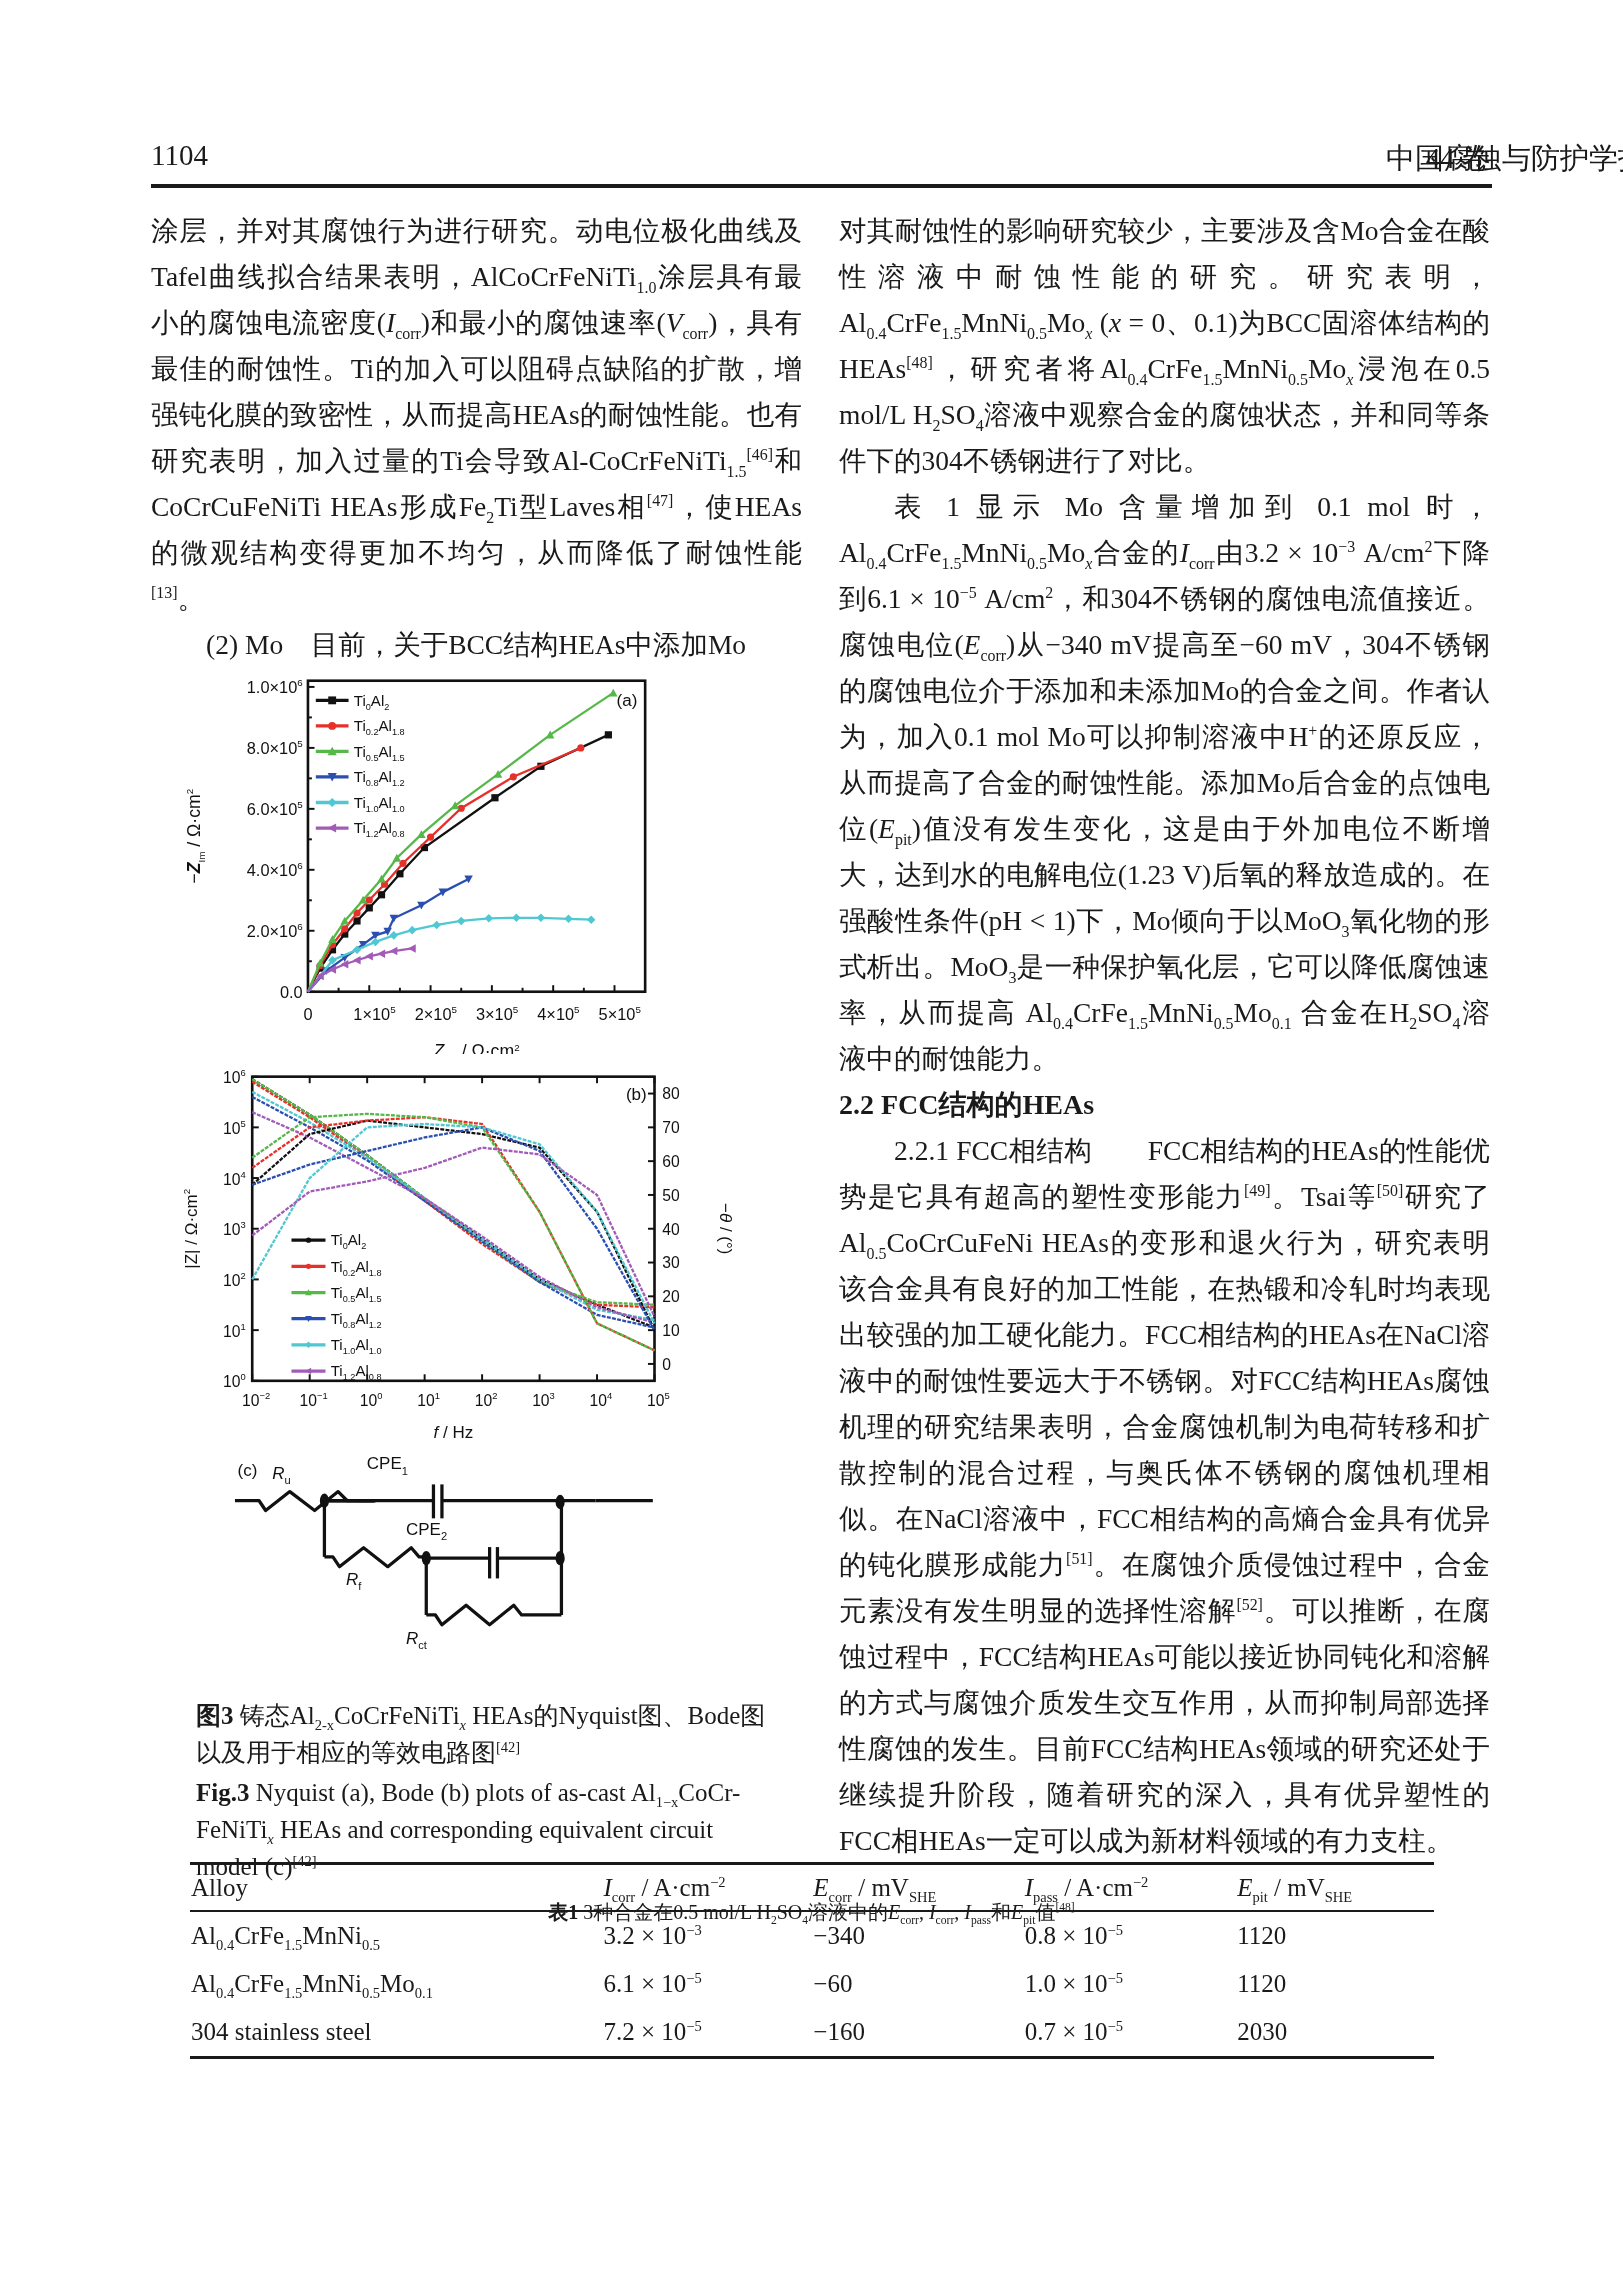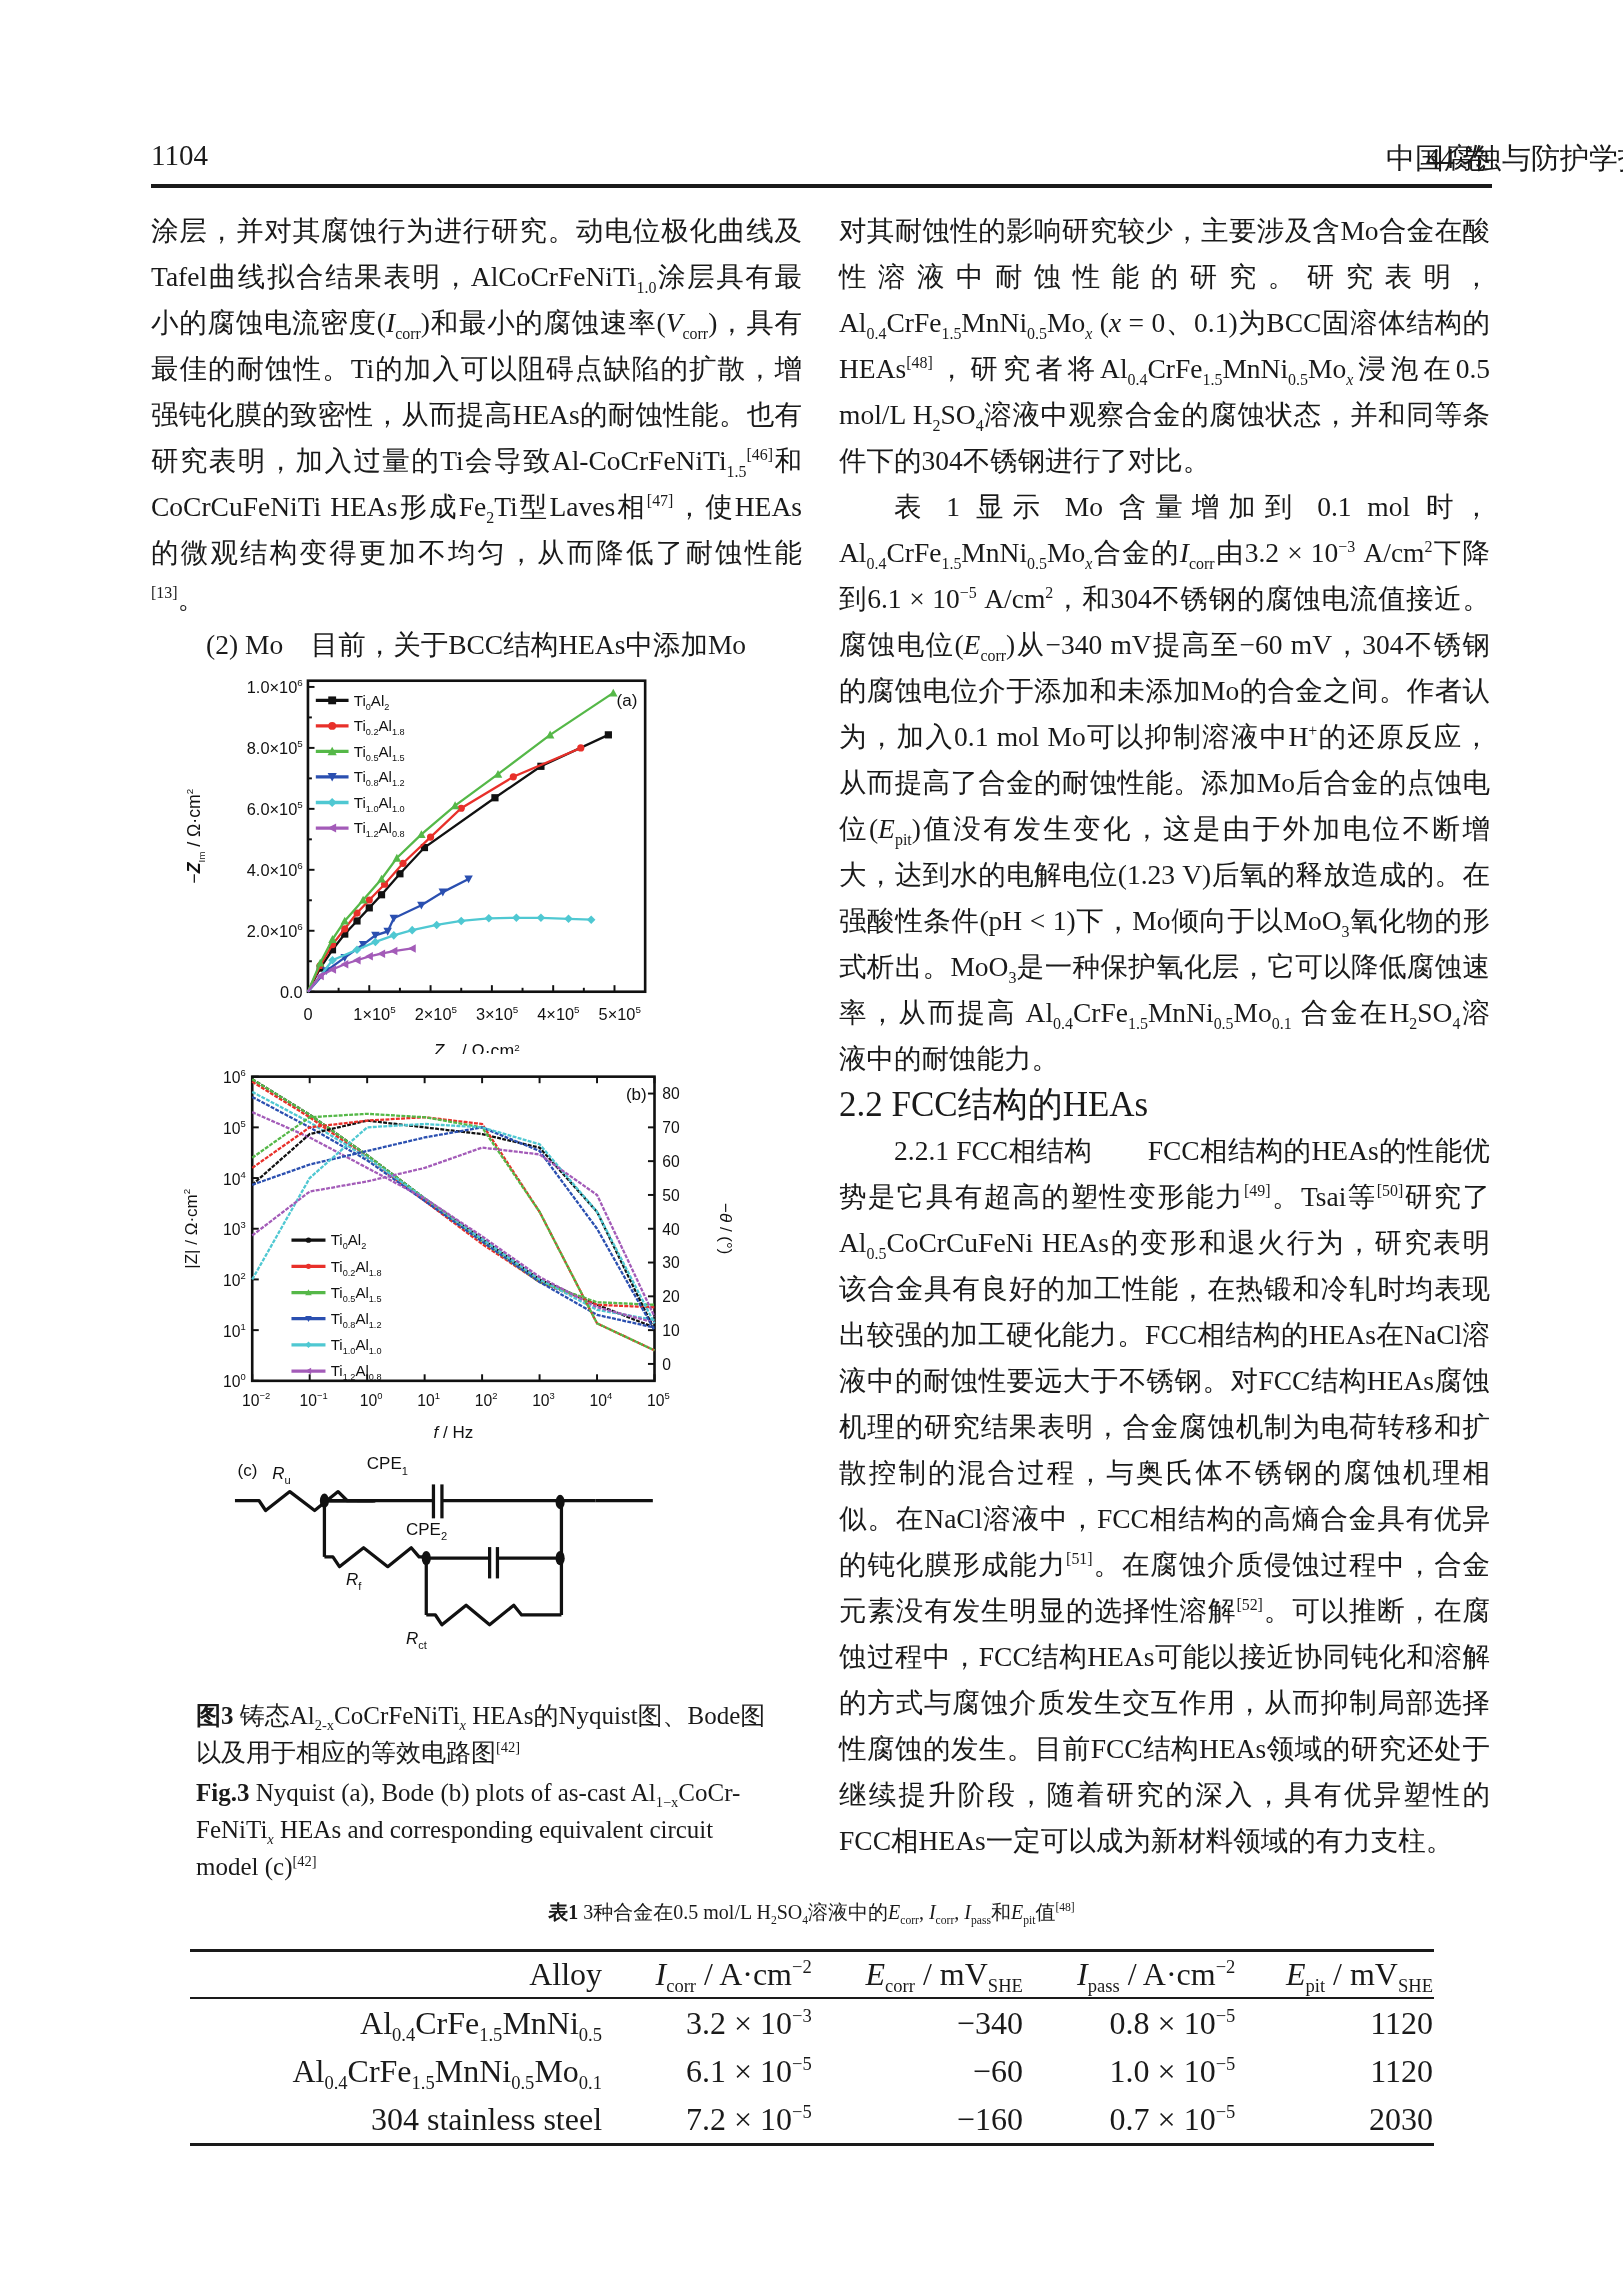--- a/index.html
+++ b/index.html
@@ -7,25 +7,25 @@
          font-family:"Liberation Serif","DejaVu Serif",serif; color:#1a1a1a; }
   .abs { position:absolute; }
   .hdr { top:139px; font-size:29px; }
   .hdr-rule { left:151px; top:184px; width:1341px; height:3.9px; background:#1a1a1a; }
   .col { position:absolute; width:651px; font-size:27.5px; line-height:46px; text-align:justify; }
   .col p { margin:0; }
   .indent { text-indent:55px; }
   sub, sup { font-size:0.58em; line-height:0; }
   .it { font-style:italic; }
   .bold { font-weight:bold; }
-  .sec-title { font-weight:normal; font-size:35px; }
+  .sec-title { font-weight:bold; font-size:28px; }
   .fig-cap { font-size:25px; line-height:37px; }
   .tbl-cap { left:0; width:1623px; text-align:center; font-size:20px; line-height:33px; }
-  table.data { position:absolute; left:190px; top:1949px; width:1244px; border-collapse:collapse;
-               font-size:32px; text-align:right; }
+  table.data { position:absolute; left:190px; top:1862px; width:1244px; border-collapse:collapse;
+               font-size:25px; text-align:left; }
   table.data th { font-weight:normal; height:43px; border-top:3.9px solid #1a1a1a; border-bottom:2px solid #1a1a1a; }
   table.data td { height:46px; }
   table.data tr:last-child td { border-bottom:3.9px solid #1a1a1a; }
   svg text { font-family:"Liberation Sans","DejaVu Sans",sans-serif; }
 </style>
 </head>
 <body>
 
 <div class="abs hdr" style="left:151px;">1104</div>
 <div class="abs hdr" style="left:0;width:1623px;text-align:right;padding-left:24px;">中国腐蚀与防护学报</div>

